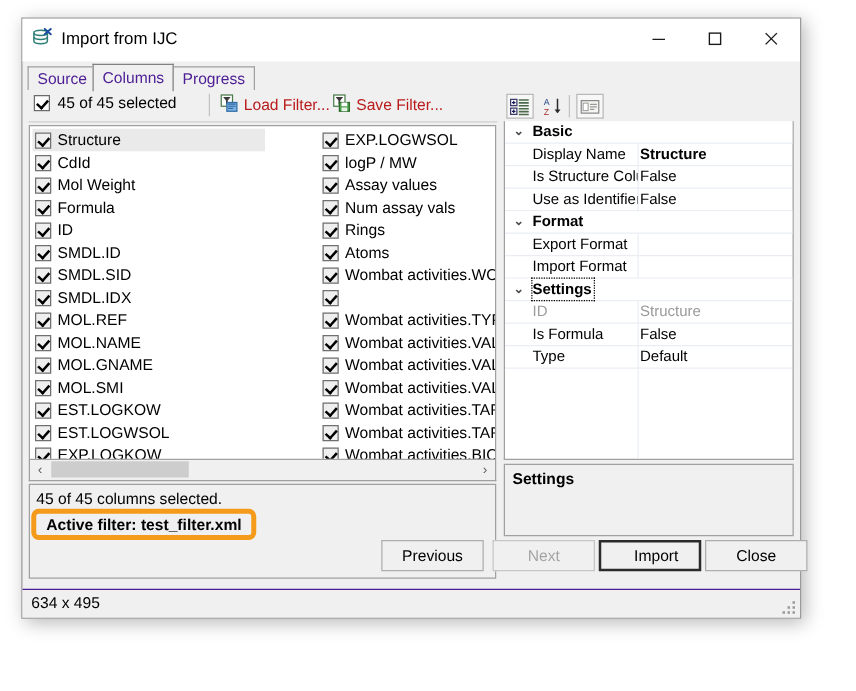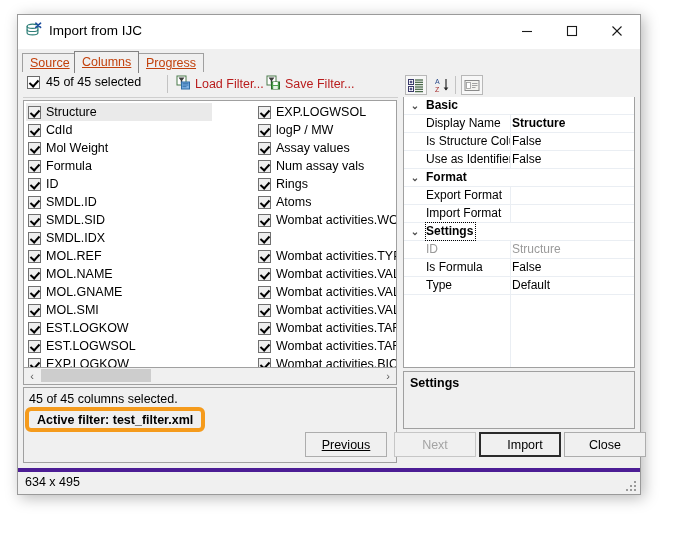--- a/index.html
+++ b/index.html
@@ -77,28 +77,27 @@
     margin: 2px 0 0 0;
     padding-left: 4px;
   }
   .tab {
     position: absolute;
     top: 2px;
     height: 19px;
     line-height: 19px;
     padding: 0 7px;
     font-size: 12.5px;
-    color: #c2410c;
+    color: #4c1d95;
     background: #f0f0f0;
     border: 1px solid #a0a0a0;
     border-bottom: none;
     box-sizing: border-box;
     white-space: nowrap;
     cursor: default;
-    text-decoration: underline;
   }
   .tab.active {
     top: 0;
     height: 22px;
     line-height: 21px;
     background: #f0f0f0;
     border-color: #828282;
     z-index: 3;
     font-weight: normal;
   }
@@ -420,34 +419,34 @@
     font-size: 12.5px;
     color: #000;
     background: #f0f0f0;
     border: 1px solid #adadad;
     box-sizing: border-box;
     cursor: default;
     padding: 0;
   }
   .dbtn.default { border: 2px solid #2b2b2b; }
   .dbtn.disabled { color: #a4a4a4; border-color: #c6c6c6; }
-  #btn-previous { left: 287px; text-decoration: underline; }
+  #btn-previous { left: 287px; }
   #btn-next     { left: 376px; }
   #btn-import   { left: 461px; padding-left: 10px; }
   #btn-close2   { left: 546px; }
 
   
   #statusbar {
     position: absolute;
     left: 0;
     bottom: 0;
     width: 622px;
     height: 22px;
     background: #f0f0f0;
-    border-top: 4px solid #4c1d95;
+    border-top: 1px solid #4c1d95;
   }
   #statusbar-text {
     position: absolute;
     left: 7px; top: 3px;
     font-size: 12.5px;
     color: #000;
   }
   #resize-grip {
     position: absolute;
     right: 4px; bottom: 3px;

